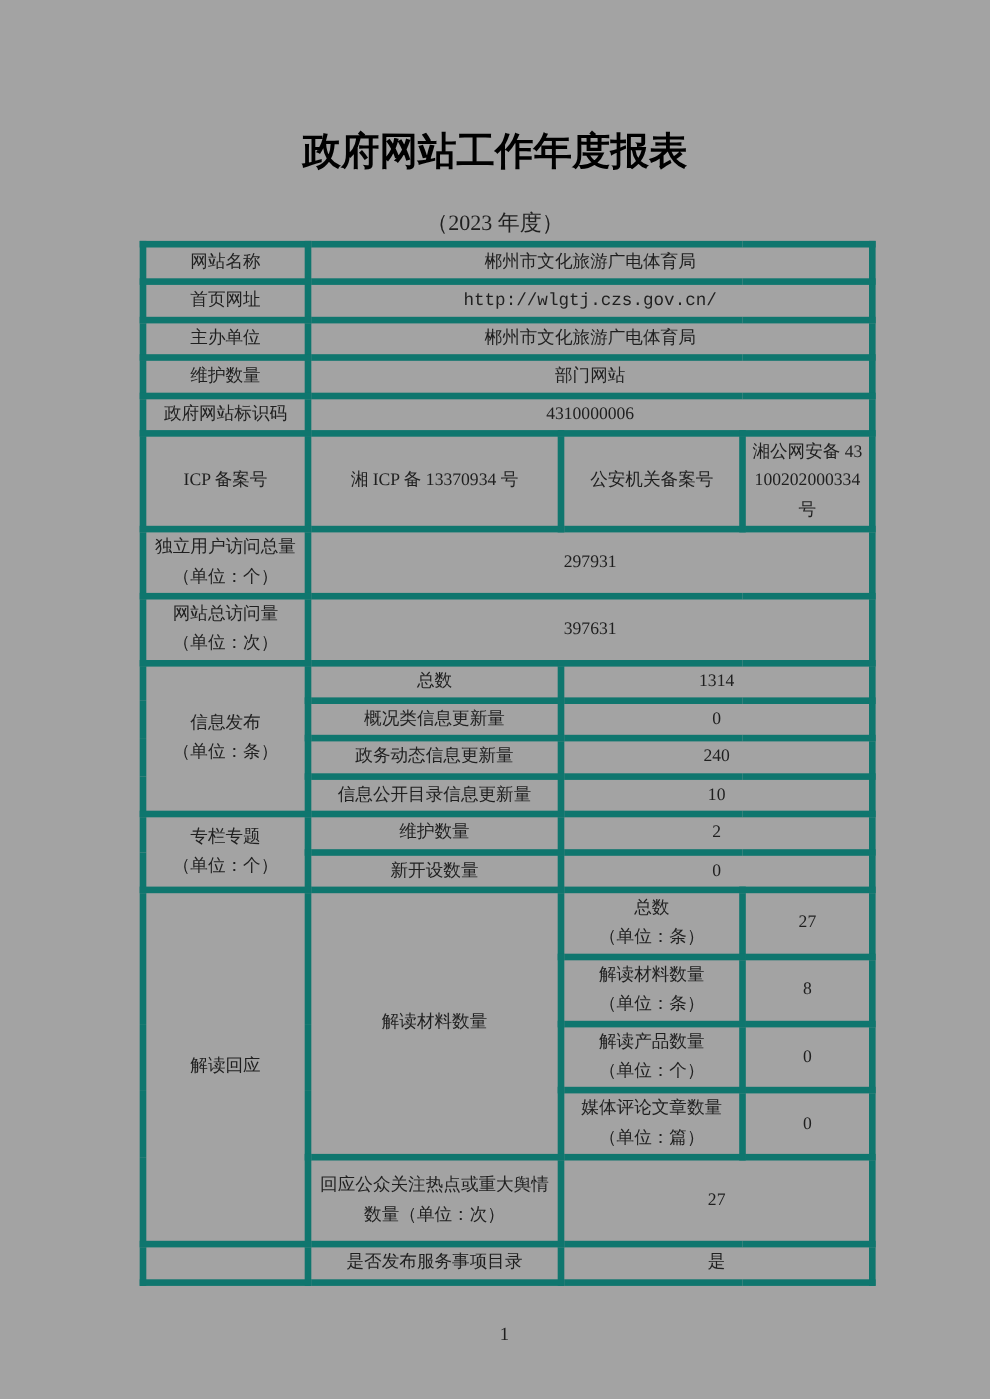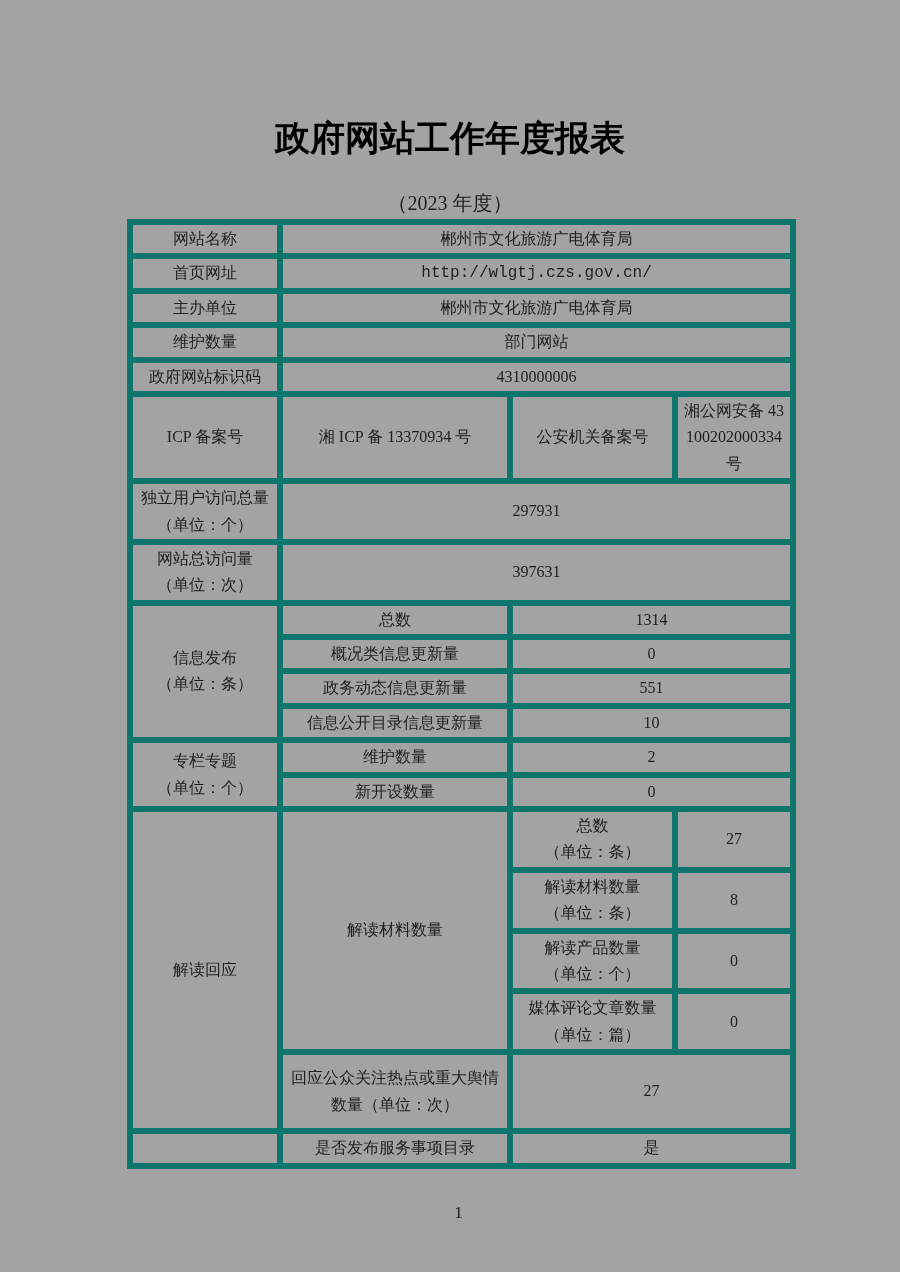--- a/index.html
+++ b/index.html
@@ -155,21 +155,21 @@
 （单位：条）</td>
         <td>总数</td>
         <td colspan="2">1314</td>
       </tr>
       <tr class="r31">
         <td>概况类信息更新量</td>
         <td colspan="2">0</td>
       </tr>
       <tr class="r31">
         <td>政务动态信息更新量</td>
-        <td colspan="2">551</td>
+        <td colspan="2">240</td>
       </tr>
       <tr class="r31">
         <td>信息公开目录信息更新量</td>
         <td colspan="2">10</td>
       </tr>
 
       <tr class="r30">
         <td rowspan="2">专栏专题
 （单位：个）</td>
         <td>维护数量</td>

